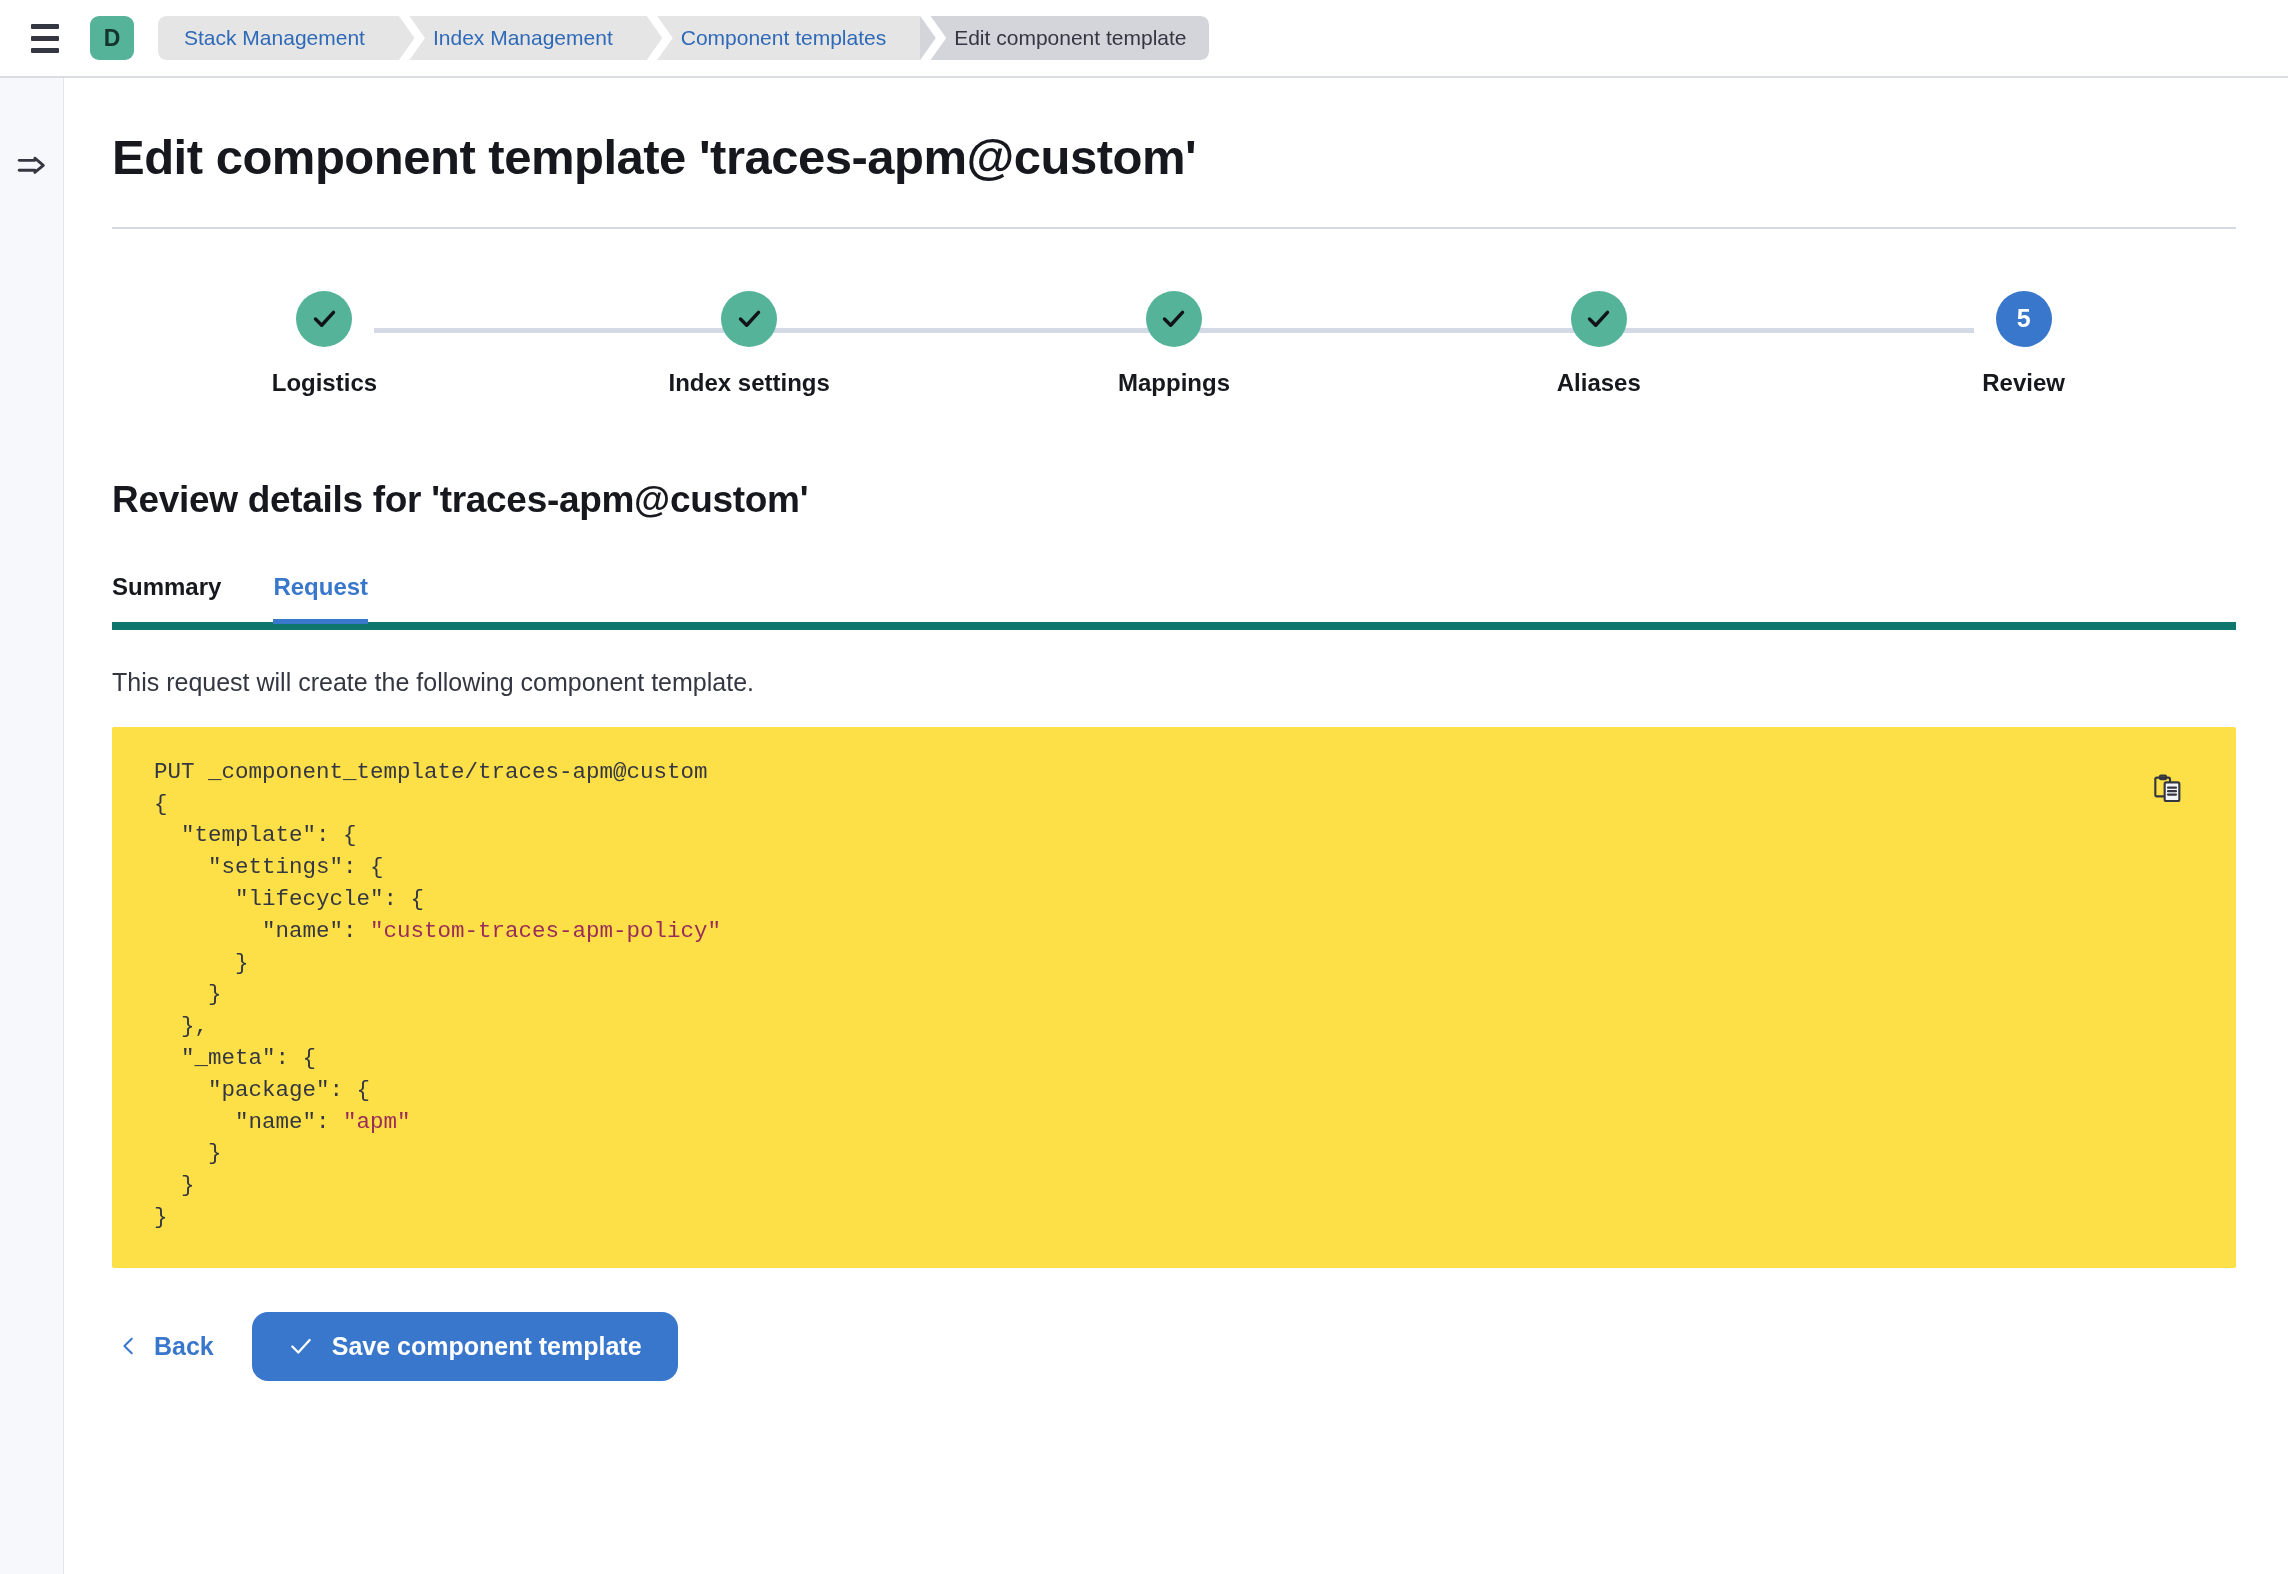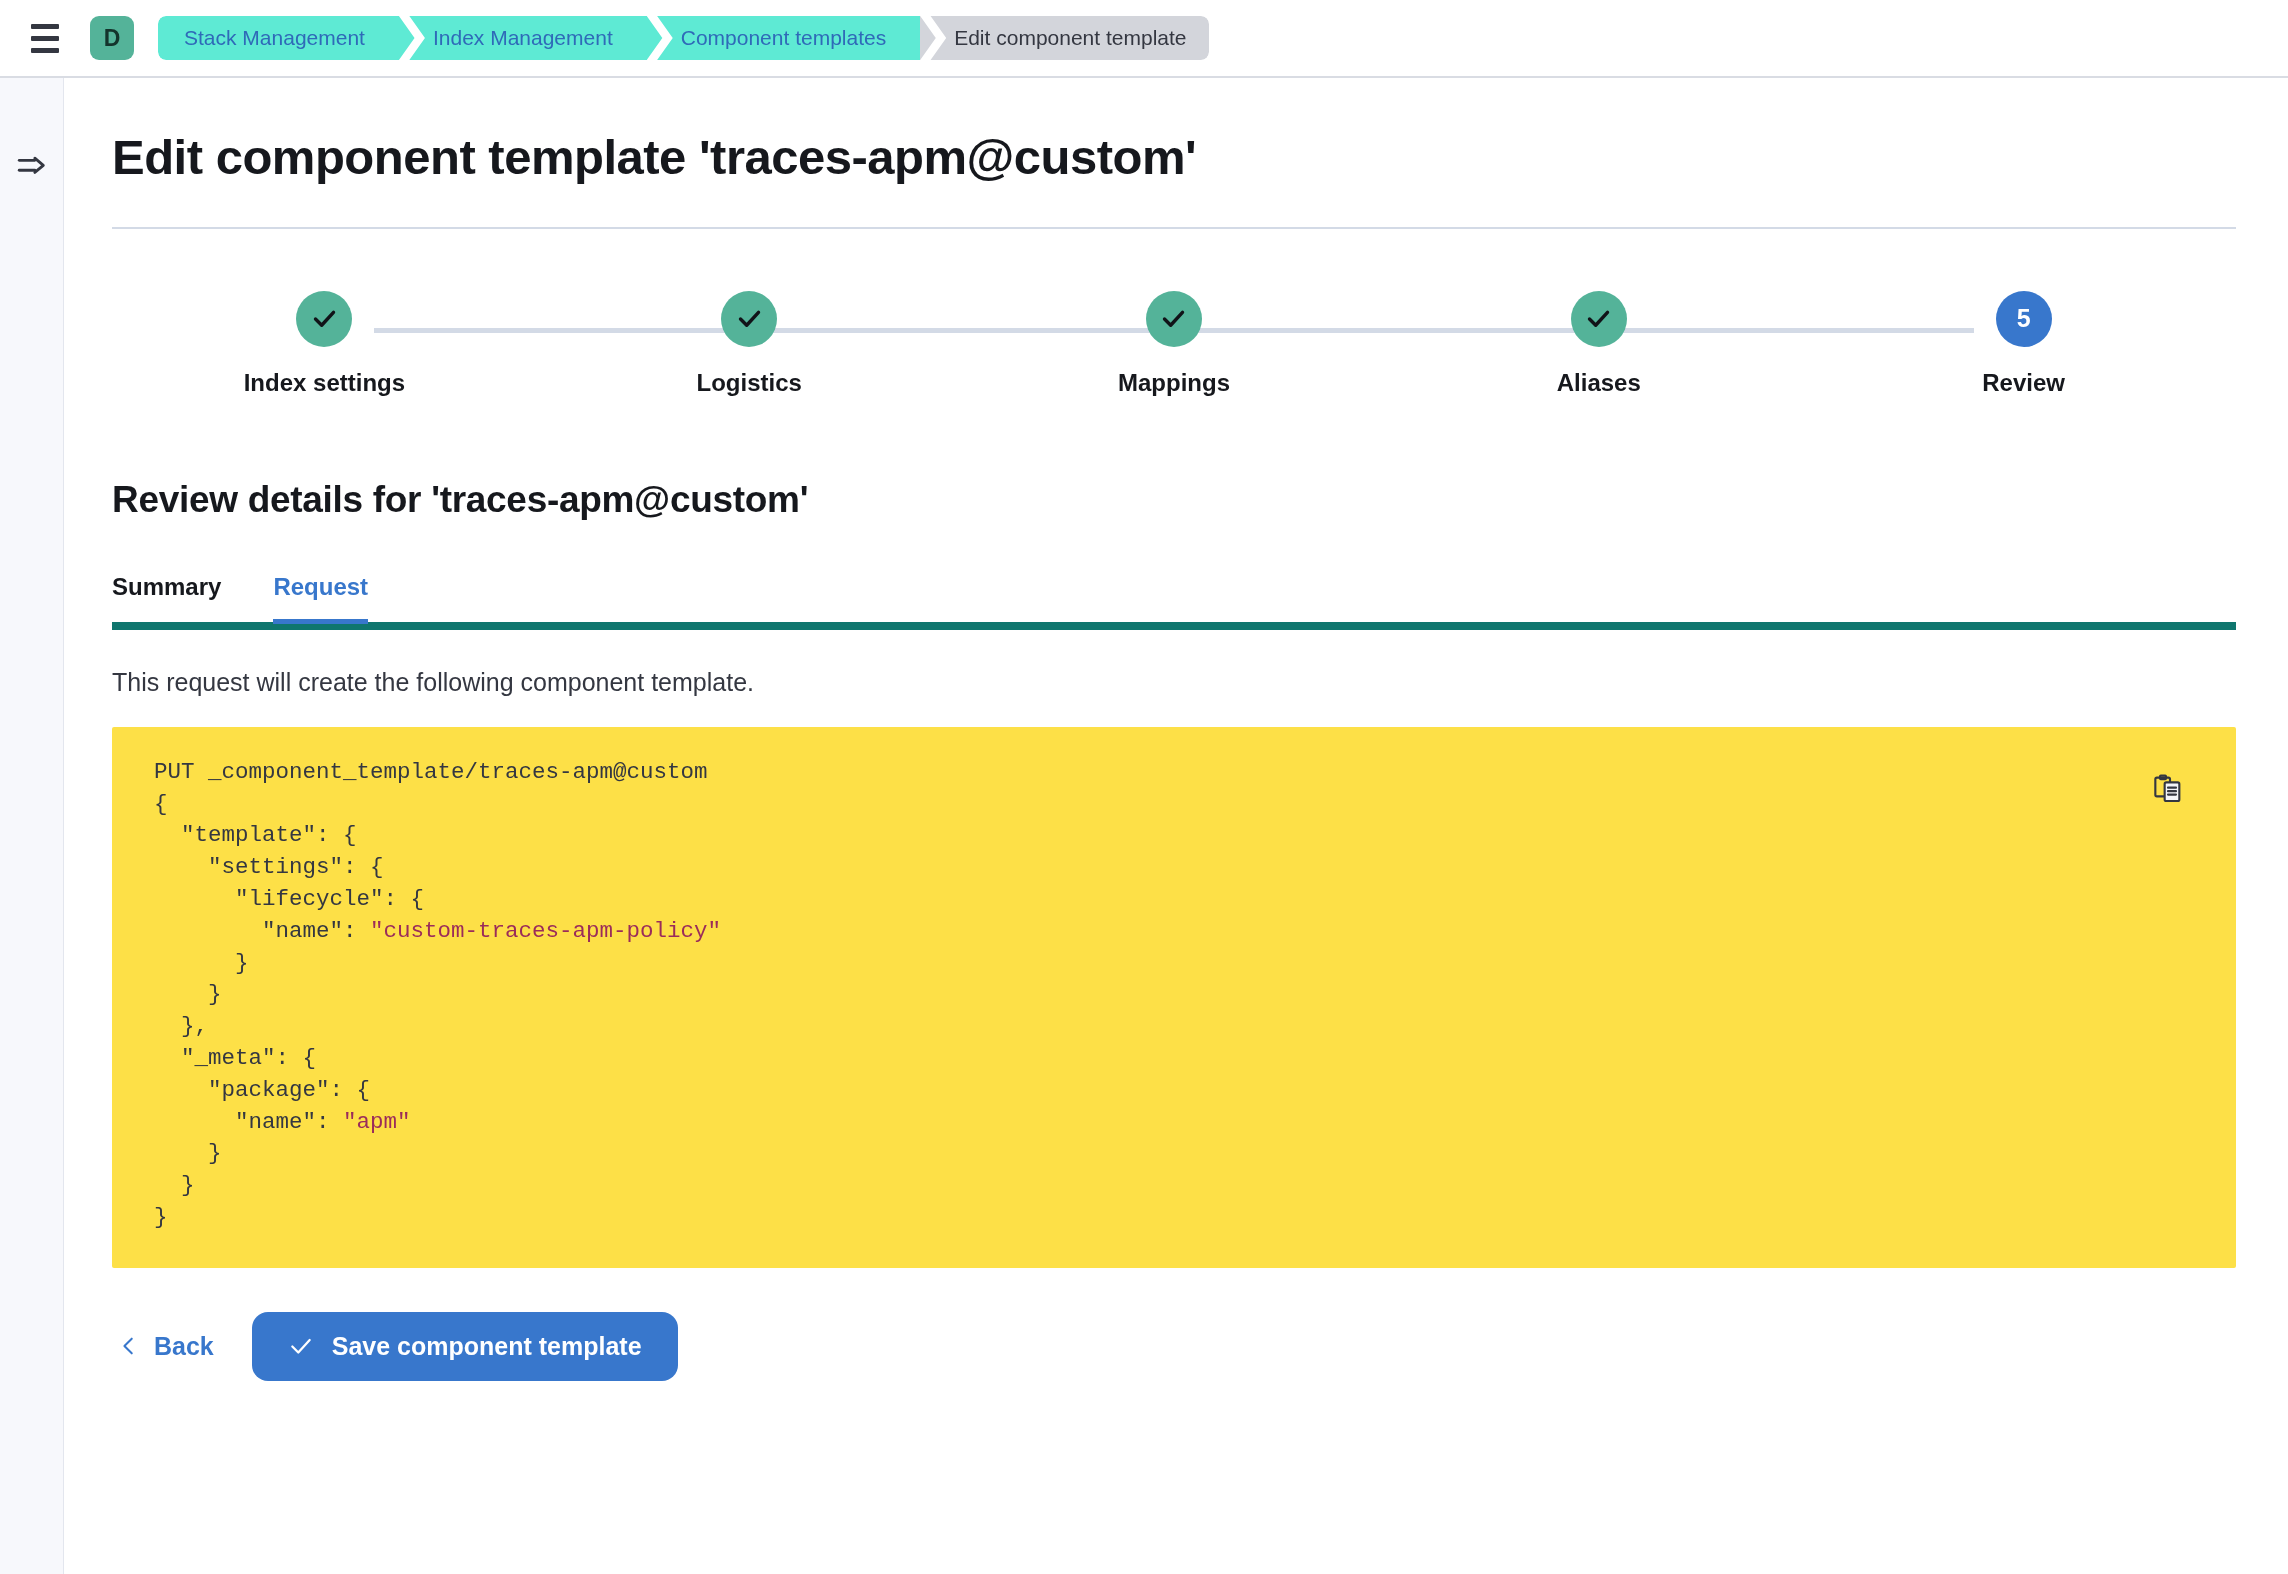--- a/index.html
+++ b/index.html
@@ -61,21 +61,21 @@
     display: flex;
     align-items: stretch;
     height: 44px;
     border-radius: 8px;
     overflow: hidden;
   }
   .crumb {
     position: relative;
     display: flex;
     align-items: center;
-    background: #5eead4;
+    background: #e5e5e5;
     color: #2f6ab8;
     font-size: 21px;
     padding: 0 34px 0 24px;
     white-space: nowrap;
     cursor: pointer;
   }
   .crumb:first-child { padding-left: 26px; border-radius: 8px 0 0 8px; }
   .crumb + .crumb { padding-left: 34px; }
   
   .crumb + .crumb::before {
@@ -341,30 +341,30 @@
     <div class="stepper">
       <div class="stepper-line"></div>
       <div class="steps">
 
         <div class="step">
           <div class="step-circle">
             <svg class="step-check" viewBox="0 0 24 24" fill="none" stroke="#111318" stroke-width="3" stroke-linecap="round" stroke-linejoin="round">
                 <polyline points="4,12.5 9.5,18 20,6.5"></polyline>
               </svg>
           </div>
-          <div class="step-label">Index settings</div>
+          <div class="step-label">Logistics</div>
         </div>
 
         <div class="step">
           <div class="step-circle">
             <svg class="step-check" viewBox="0 0 24 24" fill="none" stroke="#111318" stroke-width="3" stroke-linecap="round" stroke-linejoin="round">
                 <polyline points="4,12.5 9.5,18 20,6.5"></polyline>
               </svg>
           </div>
-          <div class="step-label">Logistics</div>
+          <div class="step-label">Index settings</div>
         </div>
 
         <div class="step">
           <div class="step-circle">
             <svg class="step-check" viewBox="0 0 24 24" fill="none" stroke="#111318" stroke-width="3" stroke-linecap="round" stroke-linejoin="round">
                 <polyline points="4,12.5 9.5,18 20,6.5"></polyline>
               </svg>
           </div>
           <div class="step-label">Mappings</div>
         </div>

